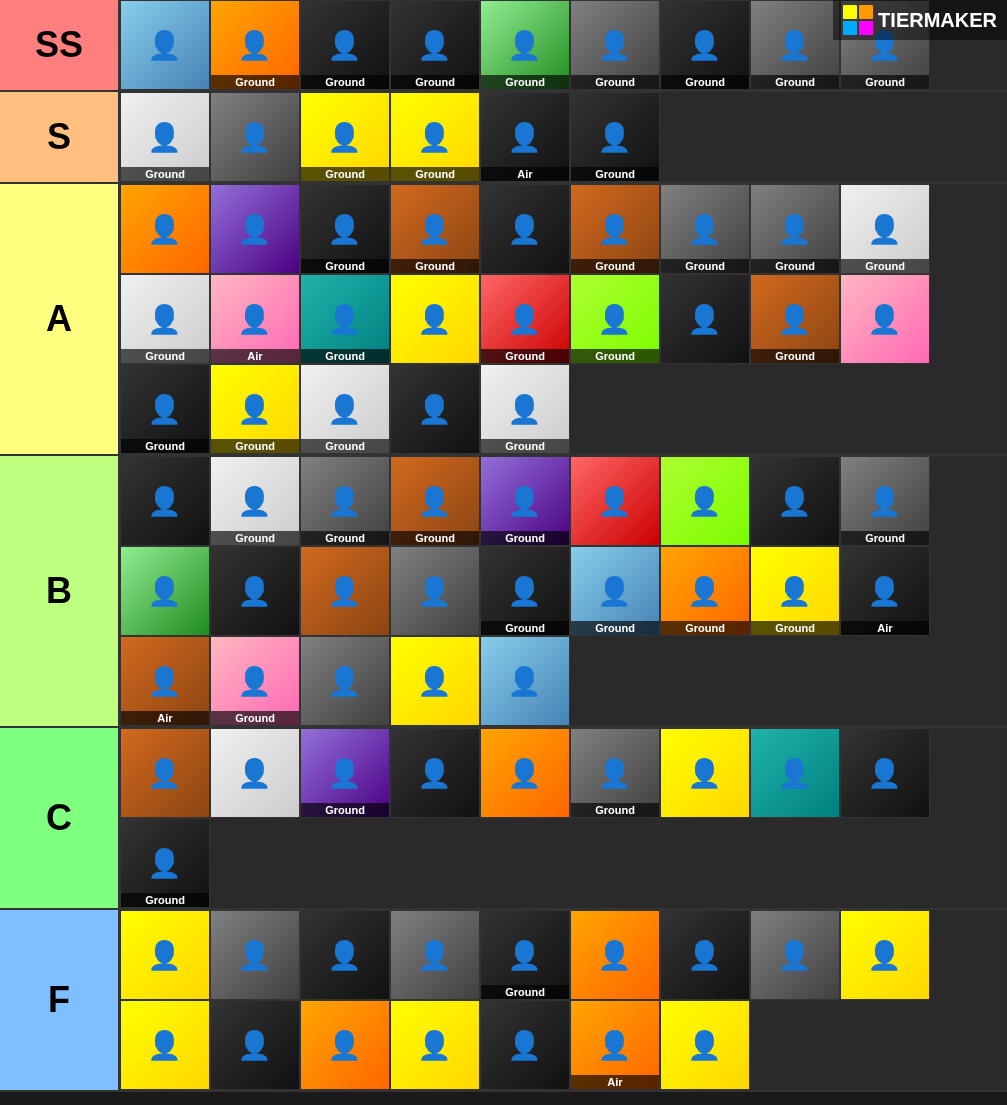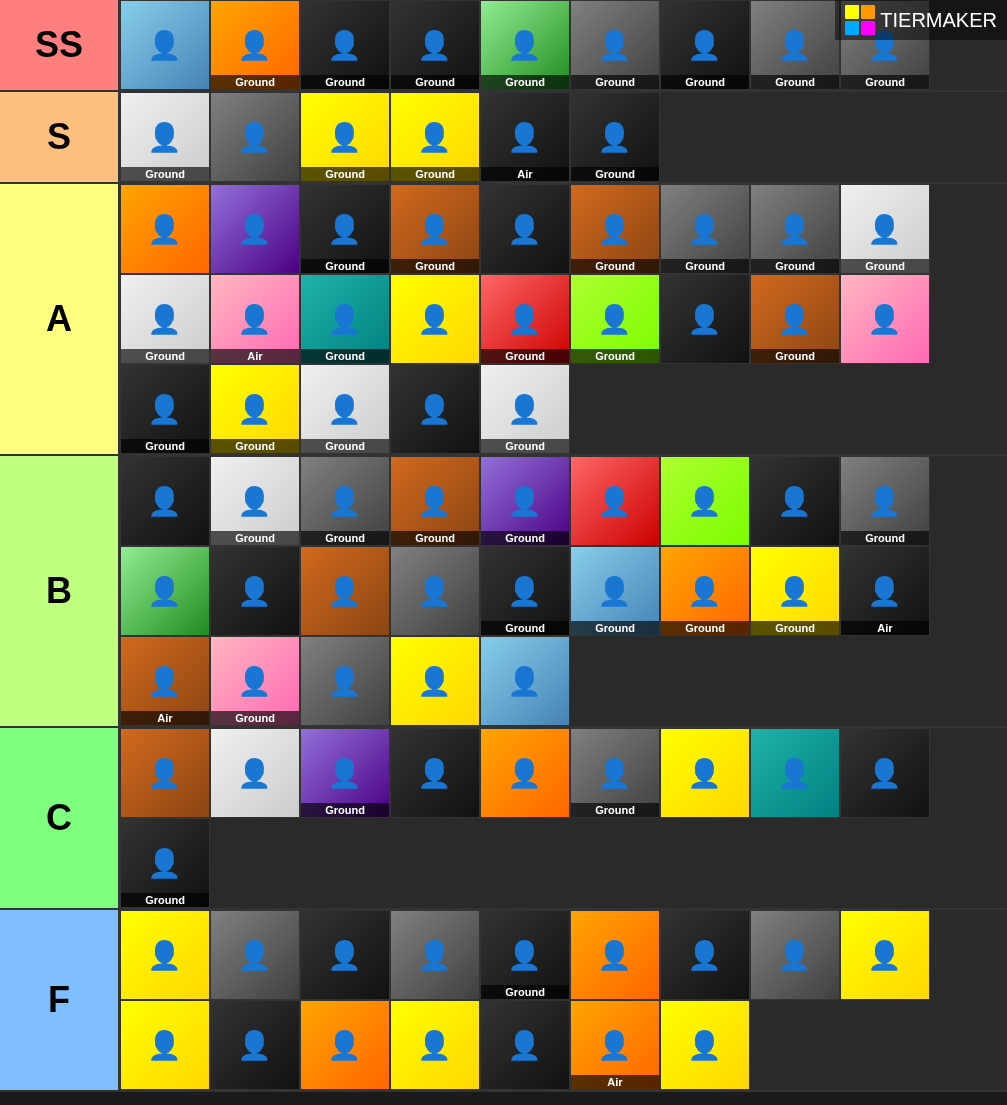--- a/index.html
+++ b/index.html
@@ -73,21 +73,21 @@
       background: #444;
     }
 
     .watermark {
       position: absolute;
       top: 0;
       right: 0;
       background: rgba(0,0,0,0.5);
       color: #fff;
       font-size: 20px;
-      font-weight: normal;
+      font-weight: bold;
       padding: 5px 10px;
       z-index: 10;
       display: flex;
       align-items: center;
       gap: 5px;
     }
     .watermark-icon {
       width: 30px;
       height: 30px;
       display: inline-grid;

